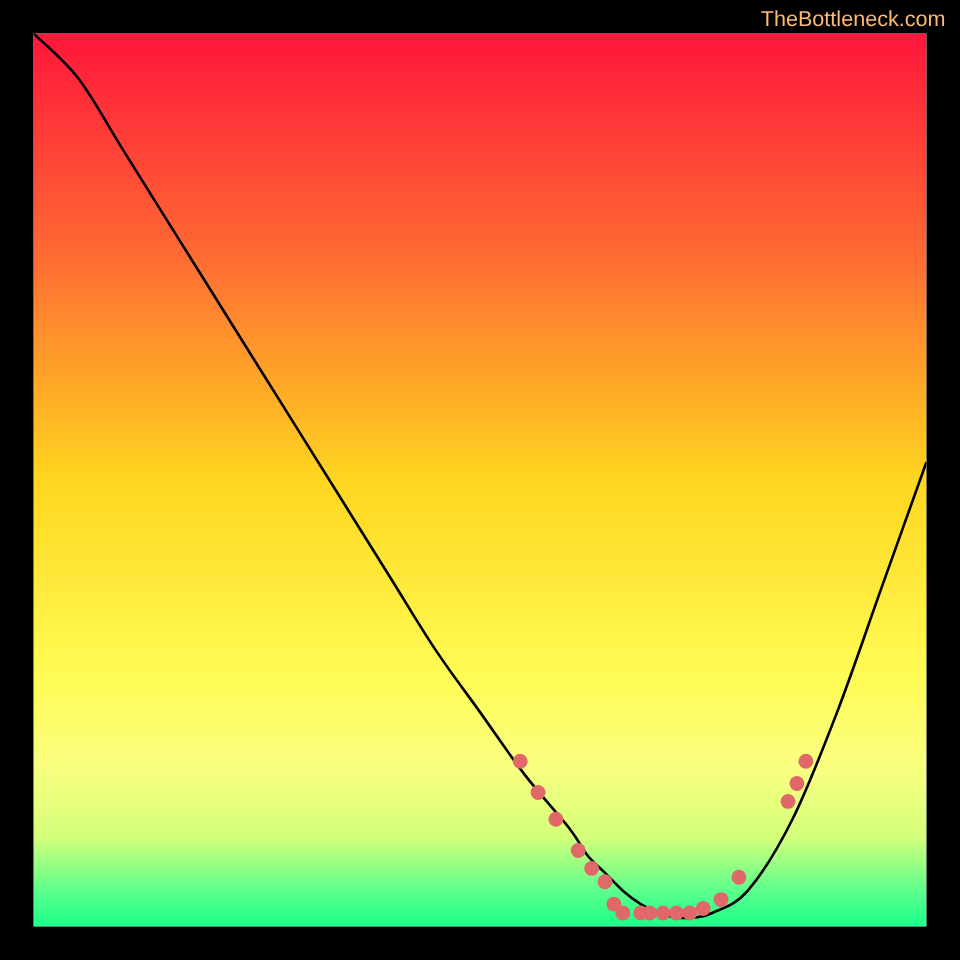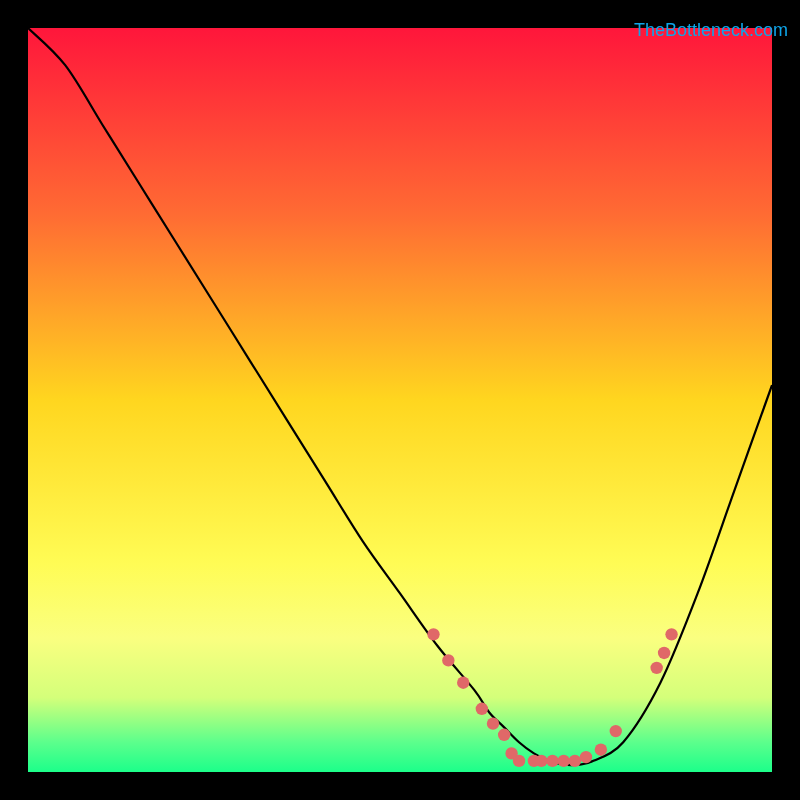--- a/index.html
+++ b/index.html
@@ -1,17 +1,17 @@
 <!DOCTYPE html>
 <html><head>
 <meta charset="utf-8">
 <style>
   * { margin: 0; padding: 0; box-sizing: border-box; }
   body { width: 800px; height: 800px; background: #000; position: relative; font-family: Arial, sans-serif; }
-  .watermark { position: absolute; top: 6px; right: 12px; color: #0ea5e9; font-size: 18px; font-weight: 500; z-index: 10; margin-top: 14px; }
+  .watermark { position: absolute; top: 6px; right: 12px; color: #fdba74; font-size: 18px; font-weight: 500; z-index: 10; }
   .chart-container { position: absolute; top: 28px; left: 28px; width: 744px; height: 744px; background: #fff; }
   svg { display: block; }
 </style>
 </head>
 <body>
 
 <div class="watermark">TheBottleneck.com</div>
 
 <div class="chart-container">
   <svg width="744" height="744" viewBox="0 0 744 744">

